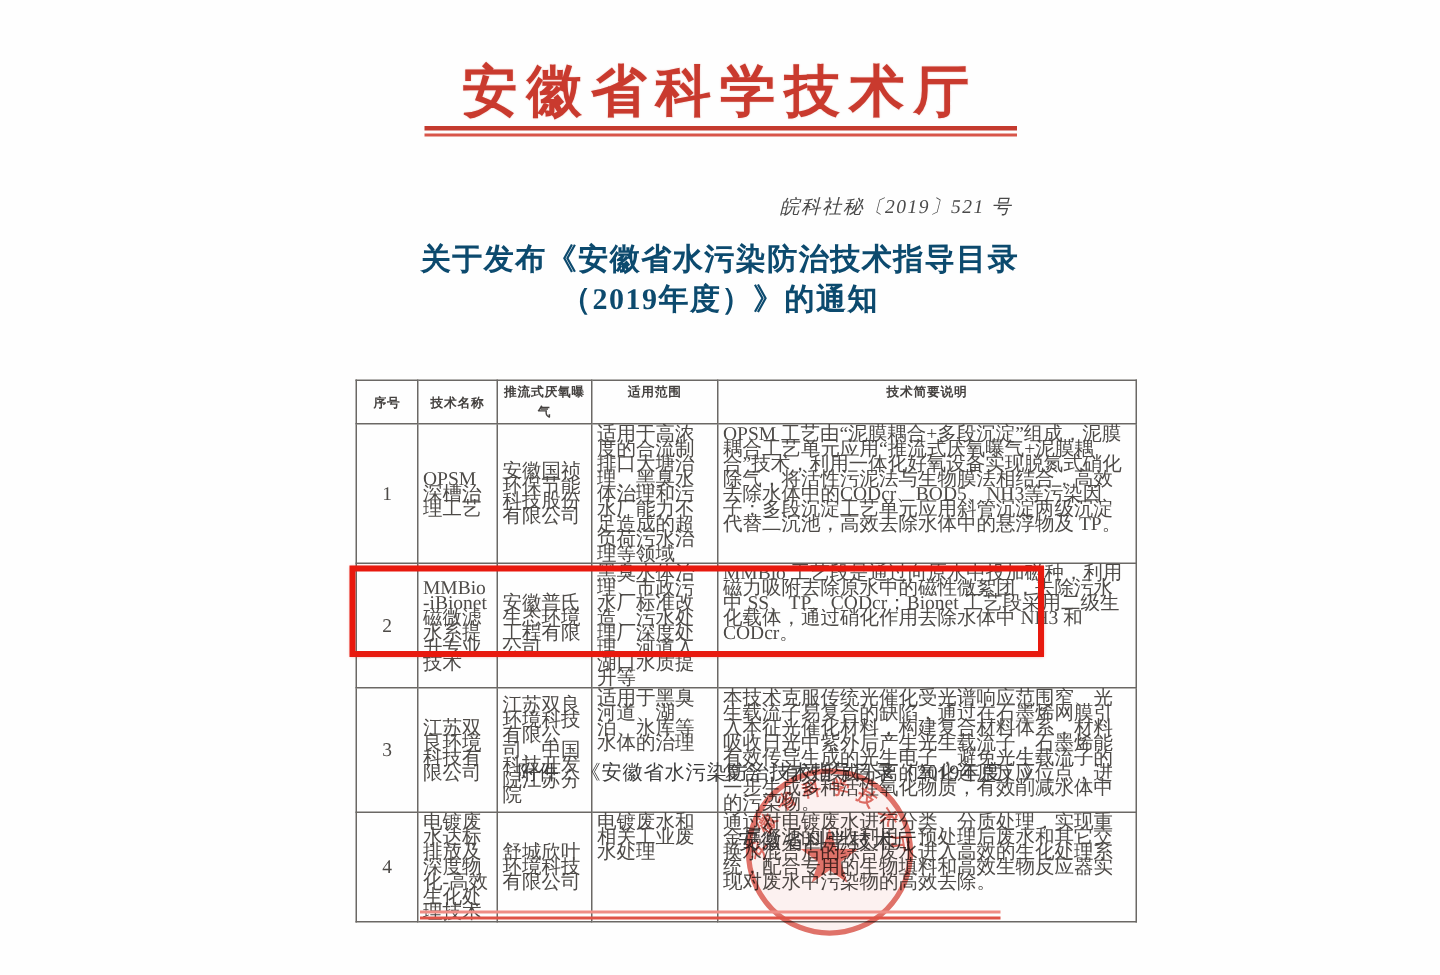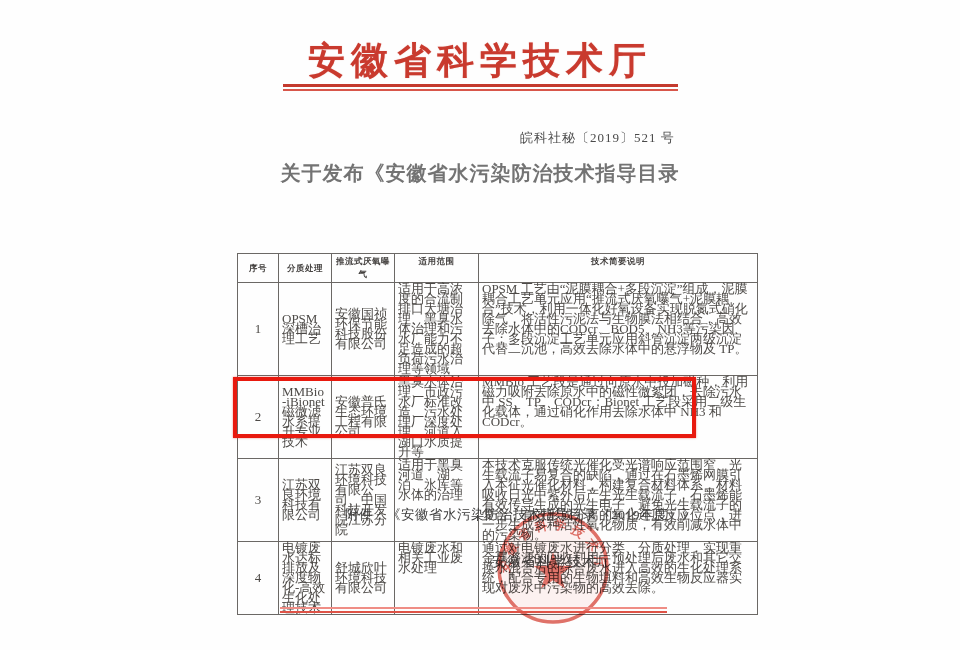--- a/index.html
+++ b/index.html
@@ -16,27 +16,27 @@
     text-shadow:0 0 1px rgba(201,58,46,.4);
   }
   .letterhead-rule{
     position:absolute;top:84px;left:283px;width:395px;height:2px;
     border-top:3px solid #c43a2e;border-bottom:2px solid #d8564a;
   }
 
   
   .doc-number{
     position:absolute;top:129px;left:520px;
-    font-size:13px;color:#4a4a4a;letter-spacing:1px;
+    font-size:13px;color:#4a4a4a;letter-spacing:1px;font-style:italic;
   }
 
   
   .notice-title{
     position:absolute;top:160px;left:0;width:960px;text-align:center;
-    font-size:20px;font-weight:bold;color:#737373;line-height:27px;letter-spacing:1px;
+    font-size:20px;font-weight:bold;color:#0c4a6e;line-height:27px;letter-spacing:1px;
   }
 
   
   .table-wrap{position:absolute;top:253px;left:237px;width:485px;}
   table.tech{
     width:485px;border-collapse:collapse;table-layout:fixed;
     color:#4d4a47;
   }
   table.tech th, table.tech td{
     border:1px solid #6b6865;padding:1px 3px;
@@ -91,28 +91,29 @@
 
 <div class="page">
 
   <div class="letterhead">安徽省科学技术厅</div>
   <div class="letterhead-rule"></div>
 
   <div class="doc-number">皖科社秘〔2019〕521 号</div>
 
   <div class="notice-title">
     <div>关于发布《安徽省水污染防治技术指导目录</div>
+    <div>（2019年度）》的通知</div>
   </div>
 
   <div class="table-wrap">
     <table class="tech">
       <thead>
         <tr id="header-row">
             <th class="c-no">序号</th>
-            <th class="c-name">分质处理</th>
+            <th class="c-name">技术名称</th>
             <th class="c-provider">推流式厌氧曝气</th>
             <th class="c-scope">适用范围</th>
             <th class="c-summary">技术简要说明</th>
           </tr>
       </thead>
       <tbody id="table-body">
           <tr>
             <td class="c-no">1</td>
             <td class="c-name">OPSM 深槽治理工艺</td>
             <td class="c-provider">安徽国祯环保节能科技股份有限公司</td>

